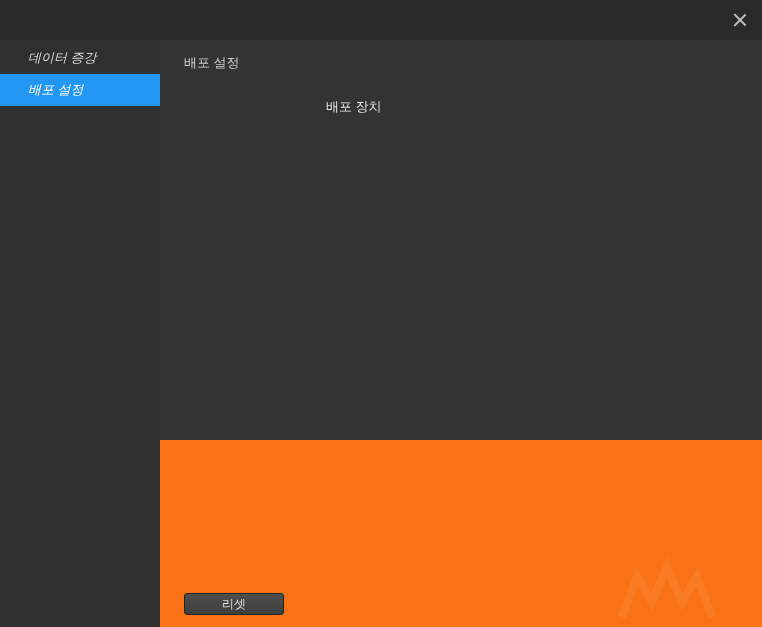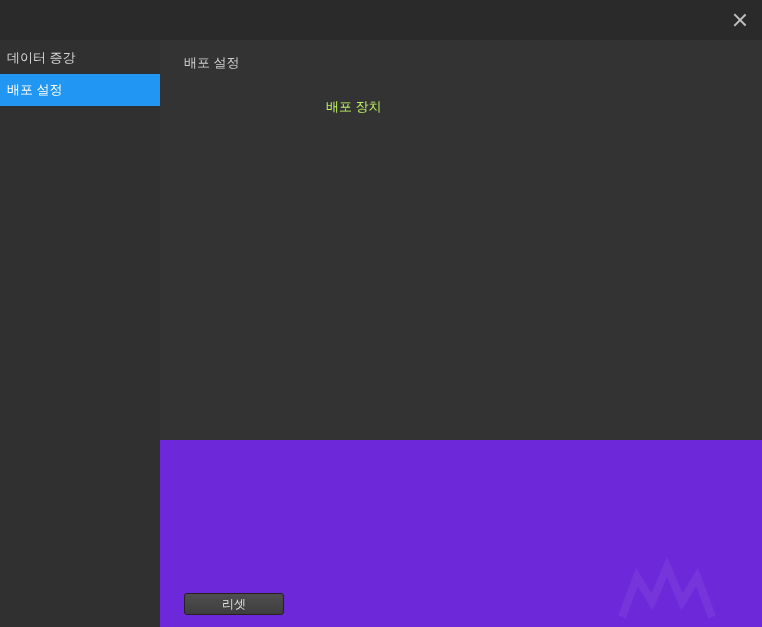--- a/index.html
+++ b/index.html
@@ -44,23 +44,24 @@
       height: 587px;
     }
     .sidebar {
       width: 160px;
       background: #303030;
       padding-top: 2px;
     }
     .sidebar-item {
       height: 32px;
       line-height: 32px;
-      padding-left: 7px;
+      padding-left: 28px;
       cursor: pointer;
       color: #d8d8d8;
+      font-style: italic;
     }
     .sidebar-item.active {
       background: #2196f3;
       color: #ffffff;
     }
 
     .content {
       flex: 1;
       display: flex;
       flex-direction: column;
@@ -76,21 +77,21 @@
       font-size: 13px;
       margin-bottom: 26px;
     }
     .field-row {
       display: flex;
       align-items: center;
       gap: 8px;
       margin-left: 104px;
     }
     .field-label {
-      color: #bef264;
+      color: #e5e5e5;
       white-space: nowrap;
       padding-left: 38px;
     }
     .select-wrap {
       position: relative;
       flex: 1;
       max-width: 370px;
     }
     .select-box {
       width: 100%;
@@ -111,21 +112,21 @@
       transform: translateY(-50%);
       width: 0; height: 0;
       border-left: 5px solid transparent;
       border-right: 5px solid transparent;
       border-top: 5px solid #c0c0c0;
       pointer-events: none;
     }
 
     .content-lower {
       flex: 1;
-      background: #6d28d9;
+      background: #f97316;
       position: relative;
     }
     .button-bar {
       position: absolute;
       bottom: 12px;
       left: 0;
       right: 0;
       padding: 0 24px 0 24px;
       display: flex;
       align-items: center;

